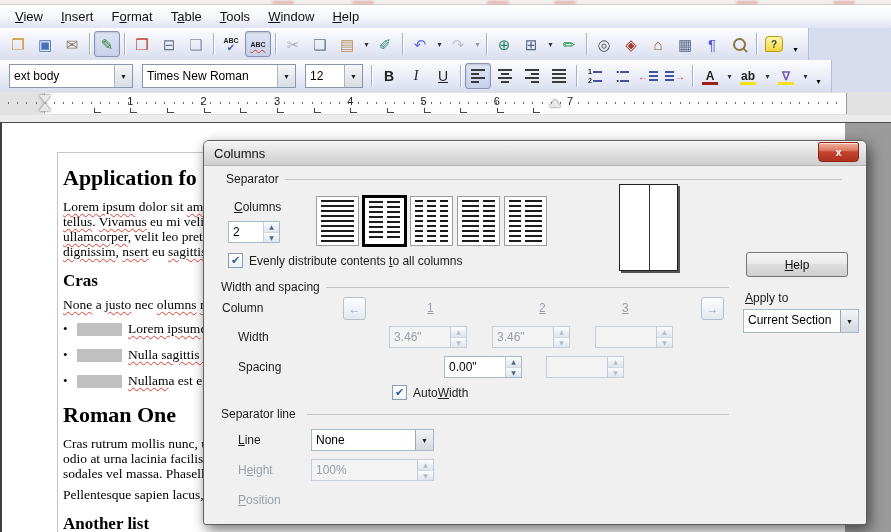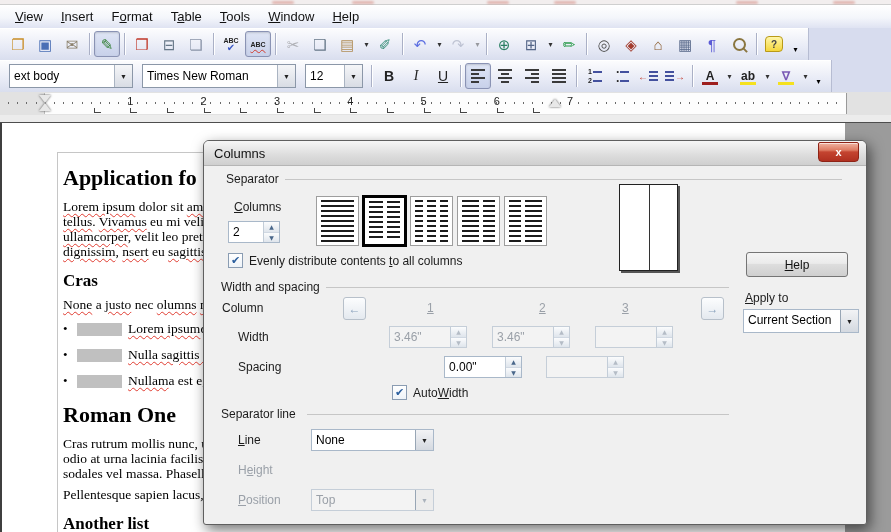--- a/index.html
+++ b/index.html
@@ -533,25 +533,28 @@
   </div>
 
   <span class="glabel" style="left:17px;top:266px">Separator line</span>
   <div class="gline" style="left:103px;top:273px;width:422px"></div>
   <span class="dlabel" style="left:34px;top:292px"><u>L</u>ine</span>
   <div class="dd" style="left:107px;top:288px;width:123px">
     <span class="val">None</span>
     <span class="dbtn">▼</span>
     </div>
   <span class="dlabel dis" style="left:34px;top:322px">H<u>e</u>ight</span>
+  <div class="spin dis" style="left:107px;top:318px;width:123px">
+    <span class="val">100%</span>
+      <span class="arrows">
+        <b>▲</b>
+        <b>▼</b>
+      </span>
+    </div>
   <span class="dlabel dis" style="left:34px;top:352px"><u>P</u>osition</span>
-  <div class="dd dis" style="left:107px;top:348px;width:123px">
-    <span class="val">Top</span>
-    <span class="dbtn">▼</span>
-    </div>
 
   <div id="preview">
       <i></i>
     </div>
   <div class="pbtn" style="top:111px">
       <span><u>H</u>elp</span>
     </div>
   <span class="dlabel" style="left:541px;top:150px"><u>A</u>pply to</span>
   <div class="dd" style="left:539px;top:168px;width:116px;height:24px">
     <span class="val">Current Section</span>

